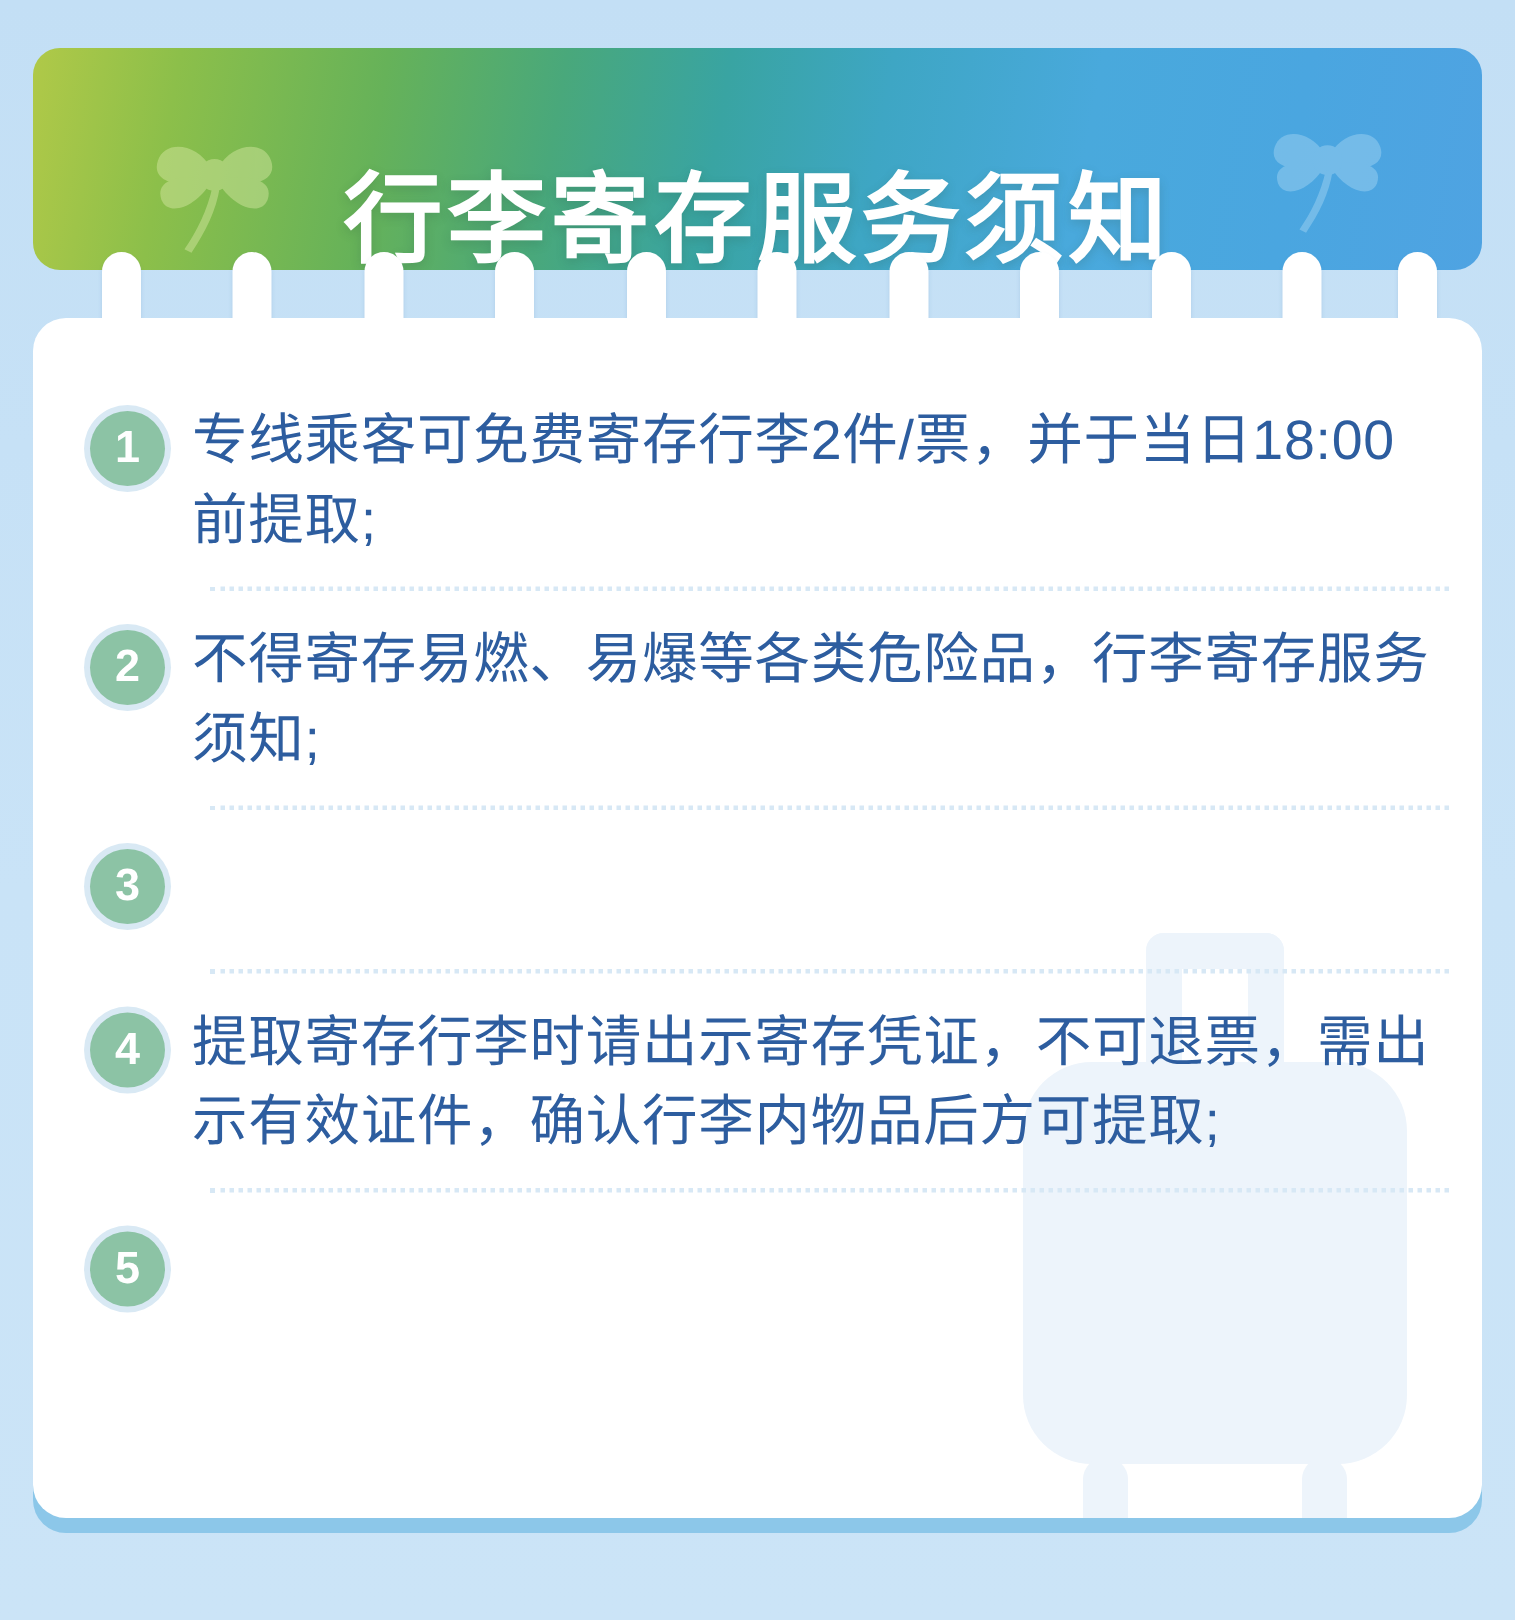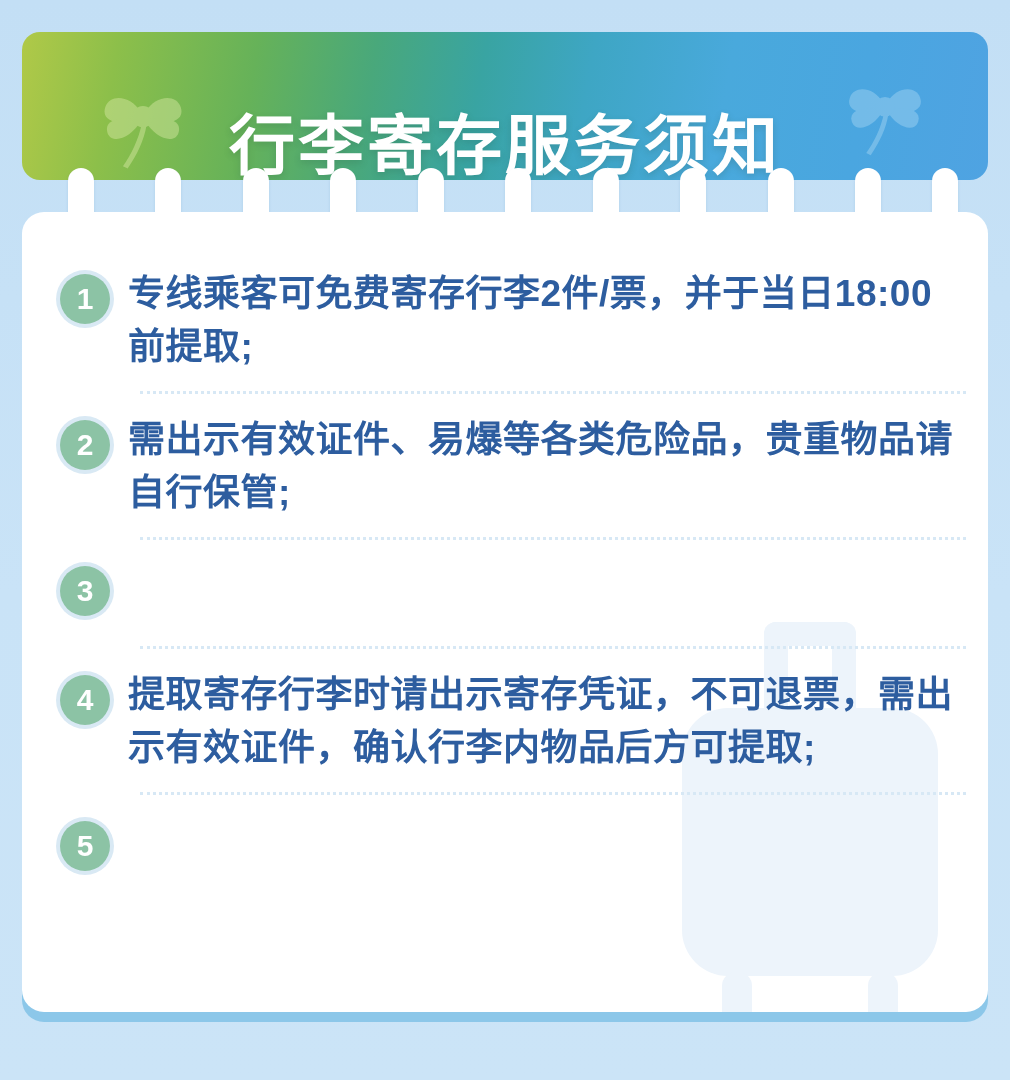--- a/index.html
+++ b/index.html
@@ -172,21 +172,21 @@
     font-size: 30px;
     font-weight: bold;
     line-height: 50px;
     text-align: center;
   }
 
   .notice-text {
     flex: 1 1 auto;
     color: #2d5d9f;
     font-size: 37px;
-    font-weight: bold;
+    font-weight: normal;
     line-height: 1.42;
     letter-spacing: .5px;
     padding-top: 2px;
   }
 
   .divider {
     margin: 18px 0 18px 90px;
     height: 0;
     border-top: 3px dotted #d7e8f5;
   }
@@ -263,21 +263,21 @@
         </div>
         <div class="notice-text">专线乘客可免费寄存行李2件/票，并于当日18:00前提取;</div>
       </div>
       <div class="divider"></div>
 
       <div class="notice-item">
         <div class="badge-wrap">
           <div class="badge-ring"></div>
           <div class="badge">2</div>
         </div>
-        <div class="notice-text">需出示有效证件、易爆等各类危险品，贵重物品请自行保管;</div>
+        <div class="notice-text">不得寄存易燃、易爆等各类危险品，行李寄存服务须知;</div>
       </div>
       <div class="divider"></div>
 
       <div class="notice-item">
         <div class="badge-wrap">
           <div class="badge-ring"></div>
           <div class="badge">3</div>
         </div>
       </div>
       <div class="divider"></div>

